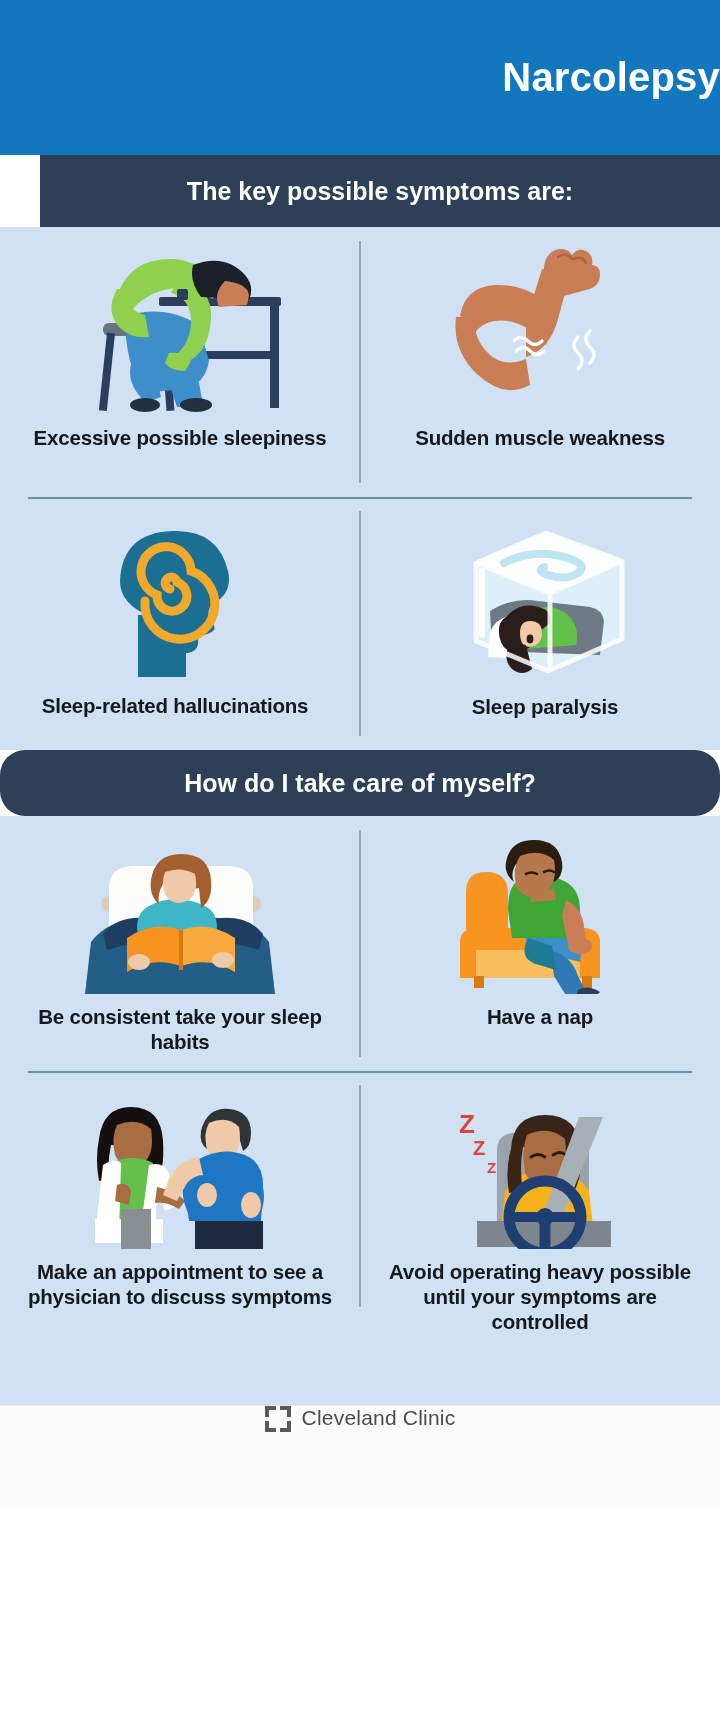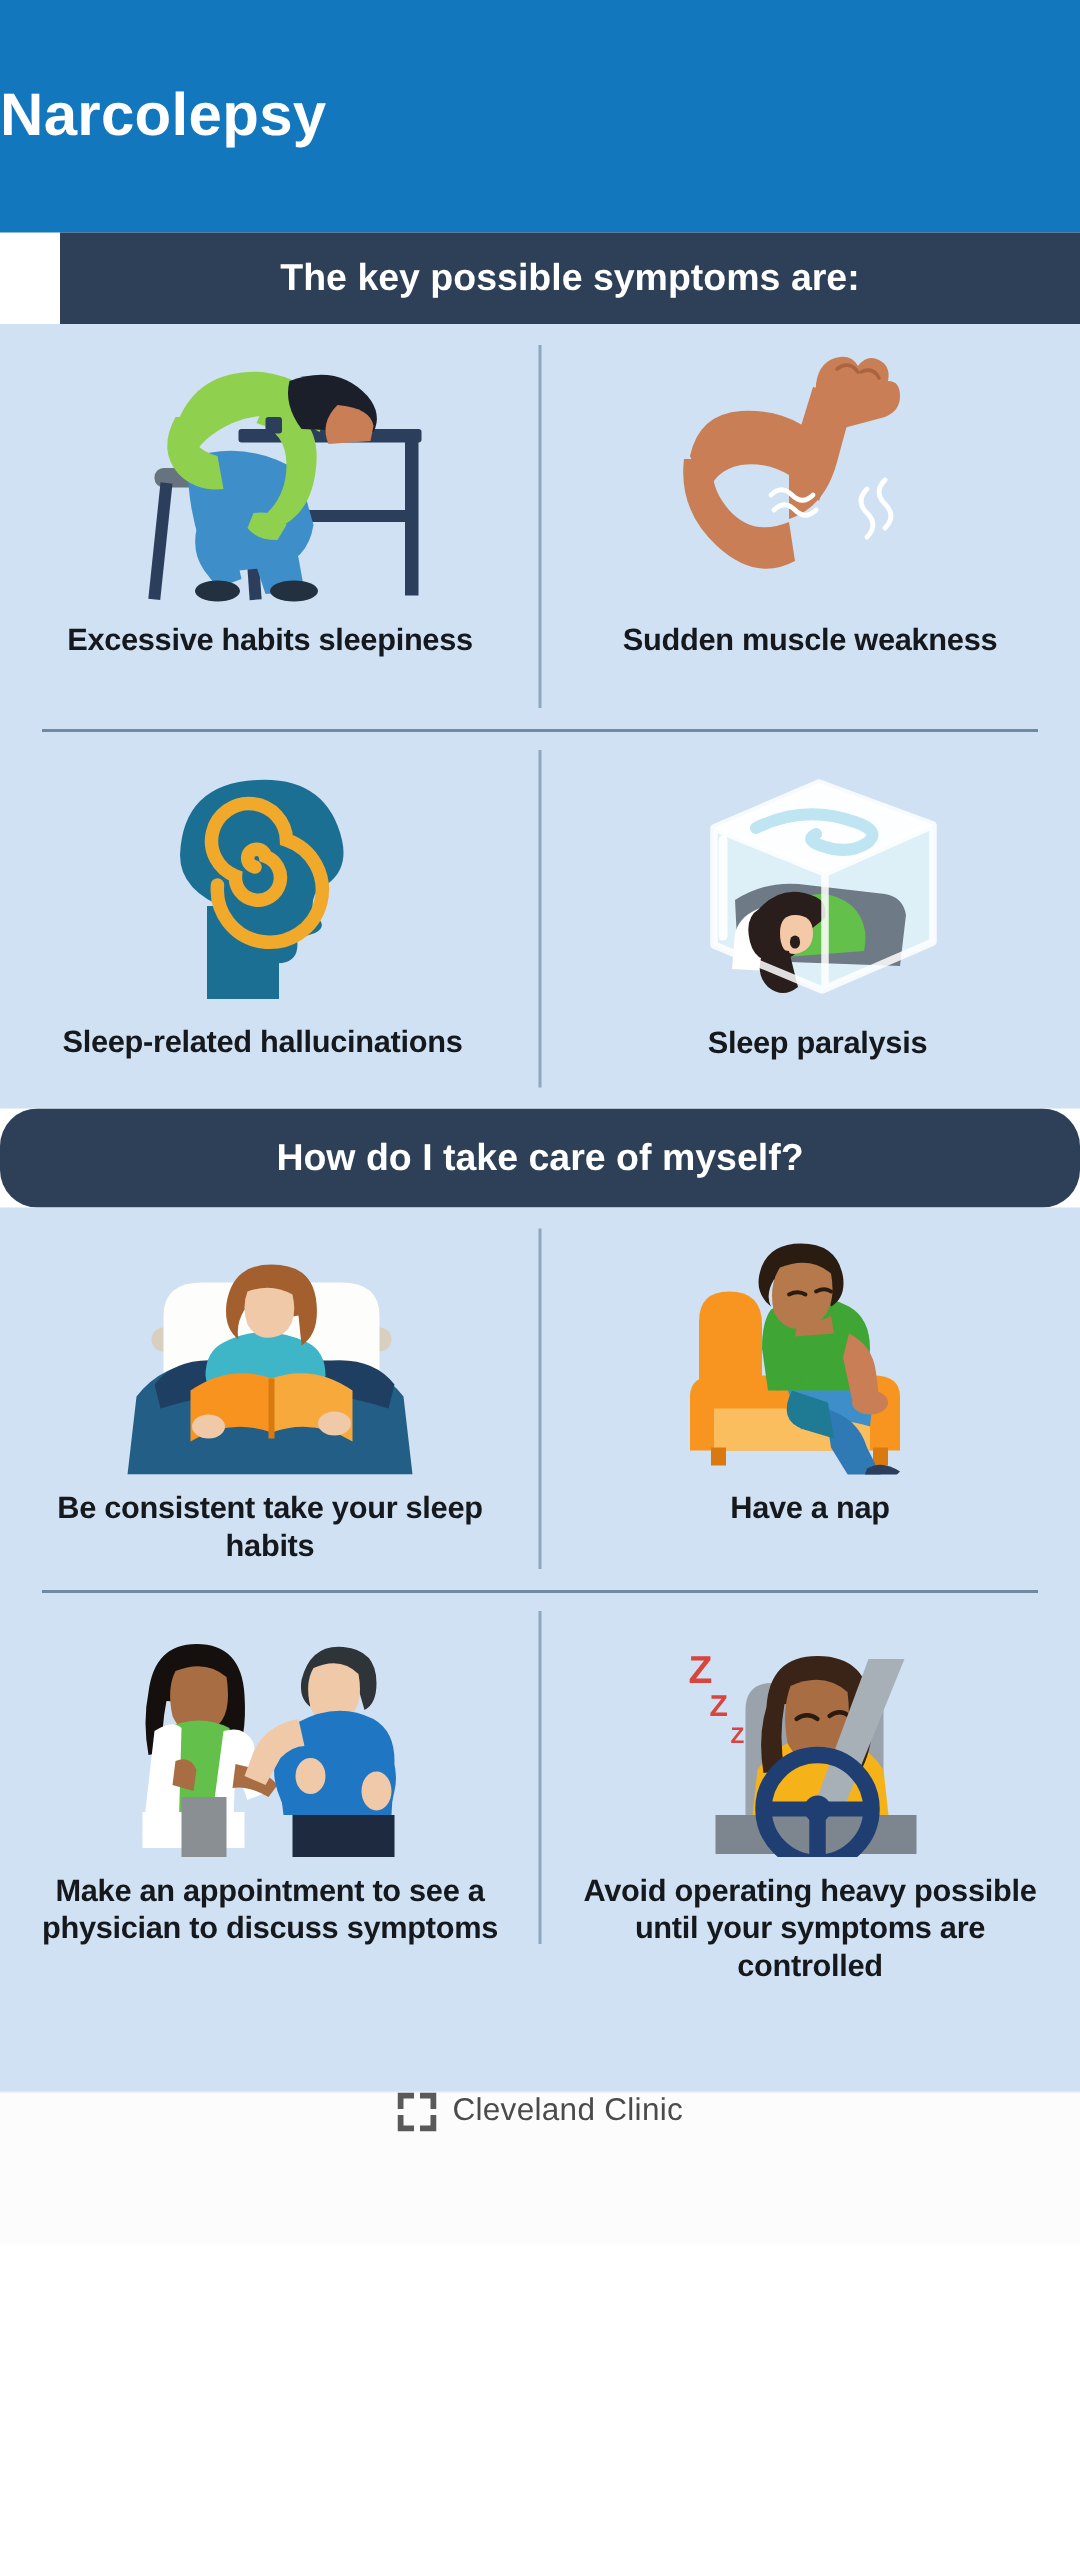--- a/index.html
+++ b/index.html
@@ -8,35 +8,35 @@
     -webkit-font-smoothing:antialiased;
   }
   .page{
     width:720px;height:1713px;position:relative;overflow:hidden;
     background:#ffffff;
     margin:0 auto;
   }
   
   .title-bar{
     height:155px;background:#1277bd;
-    display:flex;align-items:center;justify-content:flex-start;
+    display:flex;align-items:center;justify-content:flex-end;
   }
   .title-bar h1{
     margin:0;color:#ffffff;font-size:40px;font-weight:bold;
     letter-spacing:.2px;
   }
   
   .band{
     background:#2d4058;
     display:flex;align-items:center;justify-content:center;
   }
   .band h2{
     margin:0;color:#ffffff;font-size:25px;font-weight:bold;
   }
-  .band-symptoms{height:61px;margin-left:40px;}
+  .band-symptoms{height:72px;margin-left:40px;}
   .band-care{height:66px;border-radius:25px;}
   
   .grid{
     background:#cfe1f2;
     display:grid;grid-template-columns:1fr 1fr;
     position:relative;
   }
   .cell{
     position:relative;
     display:flex;flex-direction:column;align-items:center;justify-content:flex-start;
@@ -115,21 +115,21 @@
           <path d="M44 44 q-12 22 2 38 q12 12 30 10 l-4 -22 q-18 -4 -22 -26z" fill="#8fd14f"></path>
 
           <path d="M104 34 q36 6 34 40 q-2 34 -26 44 l-14 -4 q20 -14 20 -38 q0 -22 -20 -28z" fill="#8fd14f"></path>
           <path d="M96 108 q16 -2 22 8 l-6 10 q-14 0 -20 -8z" fill="#8fd14f"></path>
 
           <path d="M120 20 q32 -12 52 10 q10 12 4 24 l-48 -2 q-12 -16 -8 -32z" fill="#1b1f2a"></path>
           <path d="M152 36 q22 2 24 14 l-2 10 -28 2 q-6 -14 6 -26z" fill="#c97e55"></path>
           <rect x="104" y="44" width="11" height="11" rx="2" fill="#2b3f5c"></rect>
         </svg>
       </div>
-      <div class="caption">Excessive habits sleepiness</div>
+      <div class="caption">Excessive possible sleepiness</div>
     </div>
 
     <div class="cell">
       <div class="art">
         <svg width="200" height="170" viewBox="0 0 200 170" aria-hidden="true">
 
           <path d="M20 70 q6 -28 34 -30 q40 -2 62 30 l-10 30 q-24 -28 -52 -24 q-20 4 -22 22z" fill="#c97e55"></path>
 
           <path d="M16 72 q-4 34 22 58 q26 24 52 10 l-4 -26 q-24 10 -40 -8 q-14 -16 -10 -34z" fill="#c97e55"></path>
           <path d="M86 112 q24 -8 32 -38 l12 -44 -28 -6 -16 52z" fill="#c97e55"></path>

